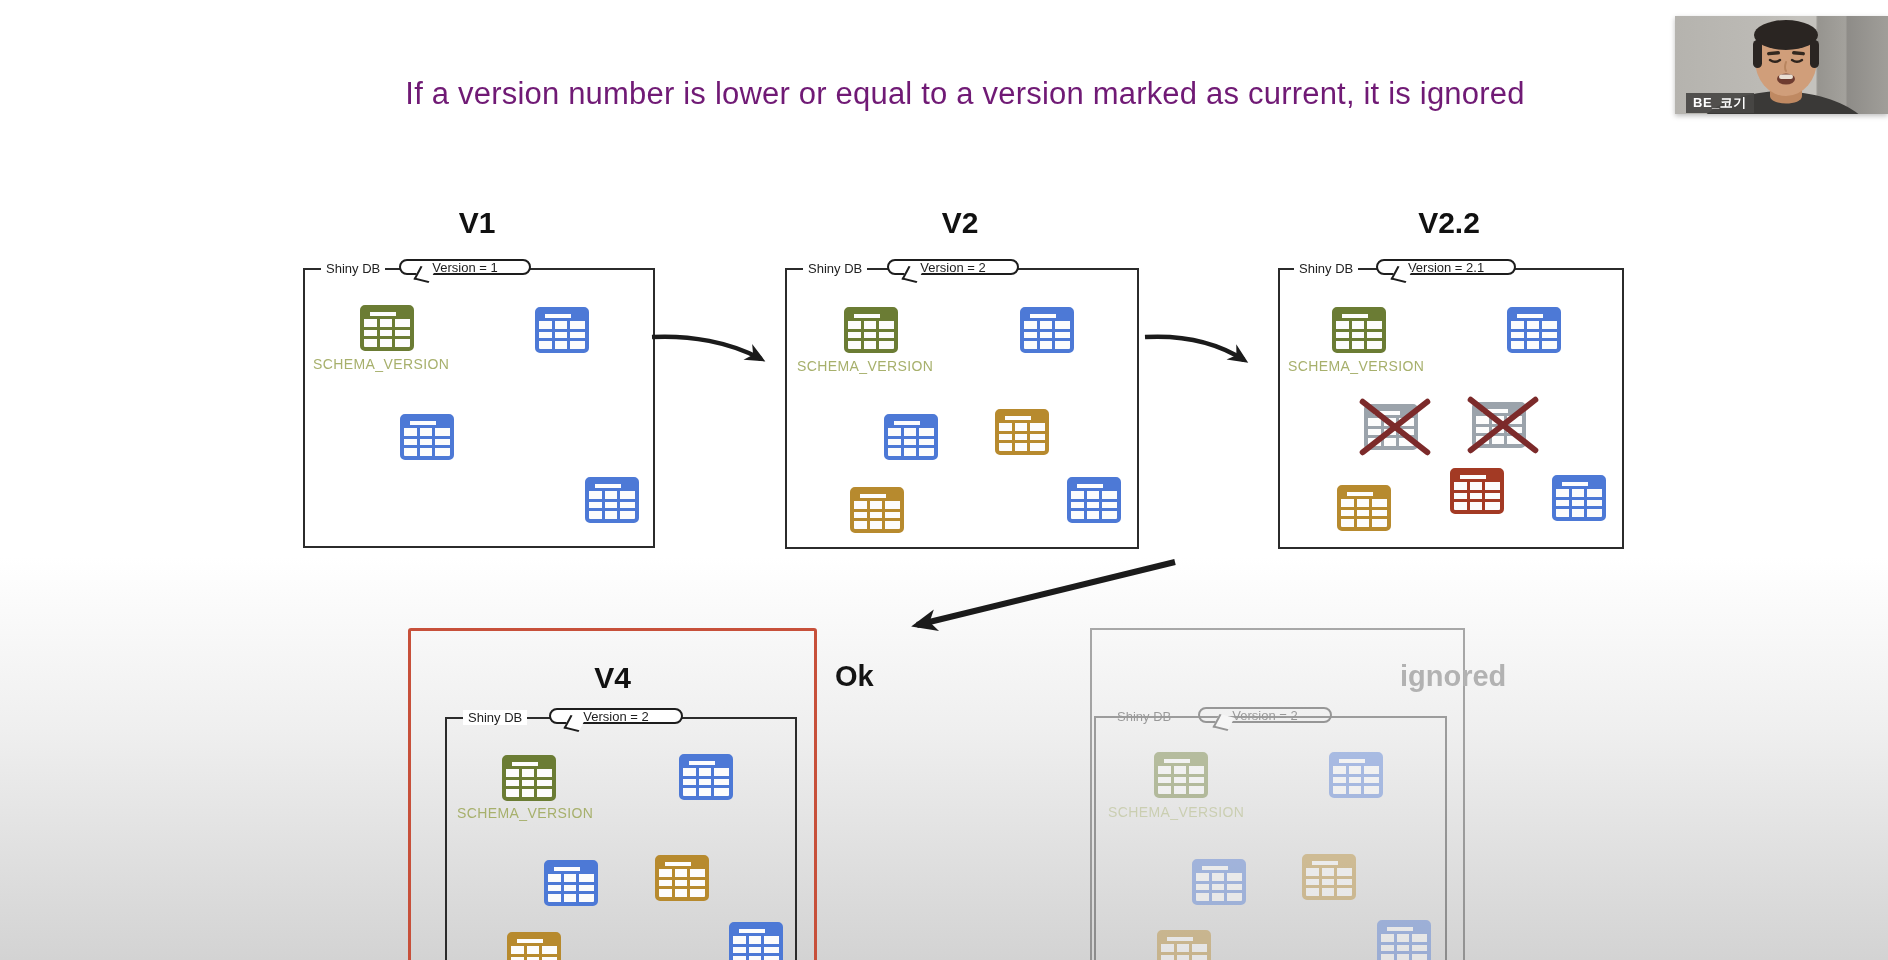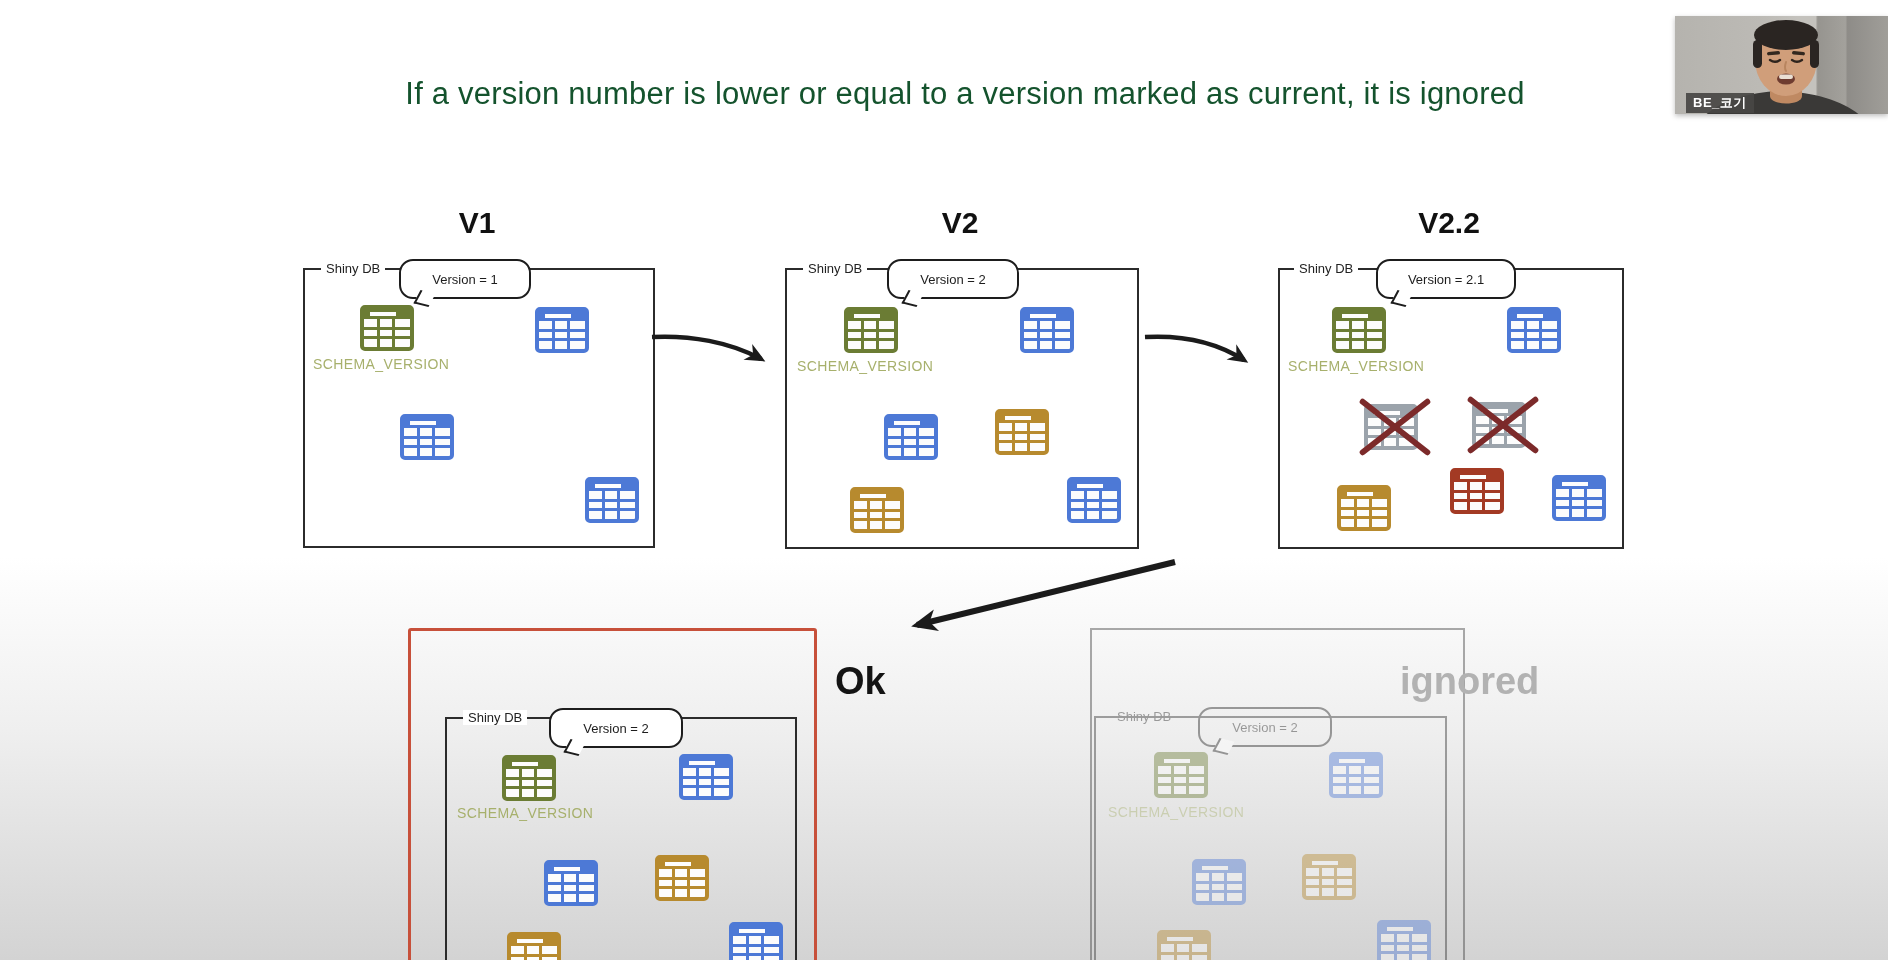--- a/index.html
+++ b/index.html
@@ -3,32 +3,32 @@
 <meta charset="utf-8">
 <style>
   html,body{margin:0;padding:0;}
   body{
     position:relative;width:1888px;height:960px;overflow:hidden;
     font-family:"Liberation Sans",sans-serif;
     background:linear-gradient(180deg,#ffffff 0%,#ffffff 58%,#efefef 76%,#d3d3d3 100%);
   }
   .slide-title{
     position:absolute;left:360px;top:55px;width:1210px;
-    text-align:center;font-size:31px;font-weight:400;color:#14532d;letter-spacing:.2px;white-space:nowrap;
+    text-align:center;font-size:31px;font-weight:400;color:#701a75;letter-spacing:.2px;white-space:nowrap;
   }
   .panel{position:absolute;box-sizing:border-box;}
   .dg-title{position:absolute;left:0;right:0;top:0;margin:0;text-align:center;
     font-size:30px;font-weight:700;color:#111;}
   .db-box{position:absolute;border:2.5px solid var(--box-border);background:transparent;}
   .db-label{
     position:absolute;top:-9px;z-index:3;background:#fff;padding:0 5px;
     font-size:13px;color:#222;white-space:nowrap;
   }
   .bubble{
-    position:absolute;top:-11px;height:40px;z-index:4;box-sizing:border-box;
+    position:absolute;top:-11px;height:16px;z-index:4;box-sizing:border-box;
     border:2.5px solid #1d1d1d;border-radius:14px;background:#fff;
     display:flex;align-items:center;justify-content:center;
     font-size:13px;color:#1d1d1d;white-space:nowrap;
   }
   .bubble::after{
     content:"";position:absolute;left:16px;bottom:-9px;width:13px;height:13px;background:#fff;
     border-left:2.5px solid #1d1d1d;border-bottom:2.5px solid #1d1d1d;
     transform:rotate(28deg) skewY(-14deg);
   }
   .schema-label{
@@ -53,21 +53,21 @@
   .tbl.blue{--c:var(--table-blue);}
   .tbl.orange{--c:var(--table-orange);}
   .tbl.red{--c:var(--table-red);}
   .tbl.gray{--c:var(--table-gray);}
   .tbl.crossed::before,.tbl.crossed::after{
     content:"";position:absolute;left:-17px;top:16px;width:88px;height:6px;
     background:var(--cross-red);border-radius:3px;
   }
   .tbl.crossed::before{transform:rotate(38deg);}
   .tbl.crossed::after{transform:rotate(-38deg);}
-  .status{position:absolute;font-size:38px;font-weight:700;color:#141414;white-space:nowrap;}
+  .status{position:absolute;font-size:29px;font-weight:700;color:#141414;white-space:nowrap;}
   .status.ignored{color:var(--muted-gray);}
   .panel.highlight{border:3px solid var(--highlight-red);border-radius:3px;}
   .panel.faded{opacity:.42;}
   .panel.faded .db-label,.panel.faded .bubble{background:transparent;}
   .arrow{position:absolute;overflow:visible;}
   .arrow path,.arrow line{stroke:var(--arrow-black);fill:none;}
   .arrow polygon{fill:var(--arrow-black);stroke:none;}
   
   .webcam{
     position:absolute;left:1675px;top:16px;width:213px;height:98px;overflow:hidden;z-index:20;
@@ -153,20 +153,21 @@
   <svg class="arrow" style="left:885px;top:548px" width="300" height="95">
     <defs>
       <marker id="ah3" markerUnits="userSpaceOnUse" markerWidth="30" markerHeight="26" refX="22" refY="13" orient="auto">
         <polygon points="2,2 28,13 2,24 9,13"></polygon>
       </marker>
     </defs>
     <line x1="290" y1="14" x2="32" y2="77" stroke-width="6" marker-end="url(#ah3)"></line>
   </svg>
 
   <section class="panel highlight" style="left:408px;top:628px;width:409px;height:400px">
+    <h2 class="dg-title" style="top:30px">V4</h2>
     <div class="db-box" style="left:34px;top:86px;width:348px;height:320px">
       <span class="db-label" style="left:16px">Shiny DB</span>
       <span class="bubble" style="left:102px;width:134px">Version = 2</span>
       <div class="tbl green" style="left:55px;top:36px"></div>
       <span class="schema-label" style="left:10px;top:86px">SCHEMA_VERSION</span>
       <div class="tbl blue" style="left:232px;top:35px"></div>
       <div class="tbl blue" style="left:97px;top:141px"></div>
       <div class="tbl orange" style="left:208px;top:136px"></div>
       <div class="tbl orange" style="left:60px;top:213px"></div>
       <div class="tbl blue" style="left:282px;top:203px"></div>

